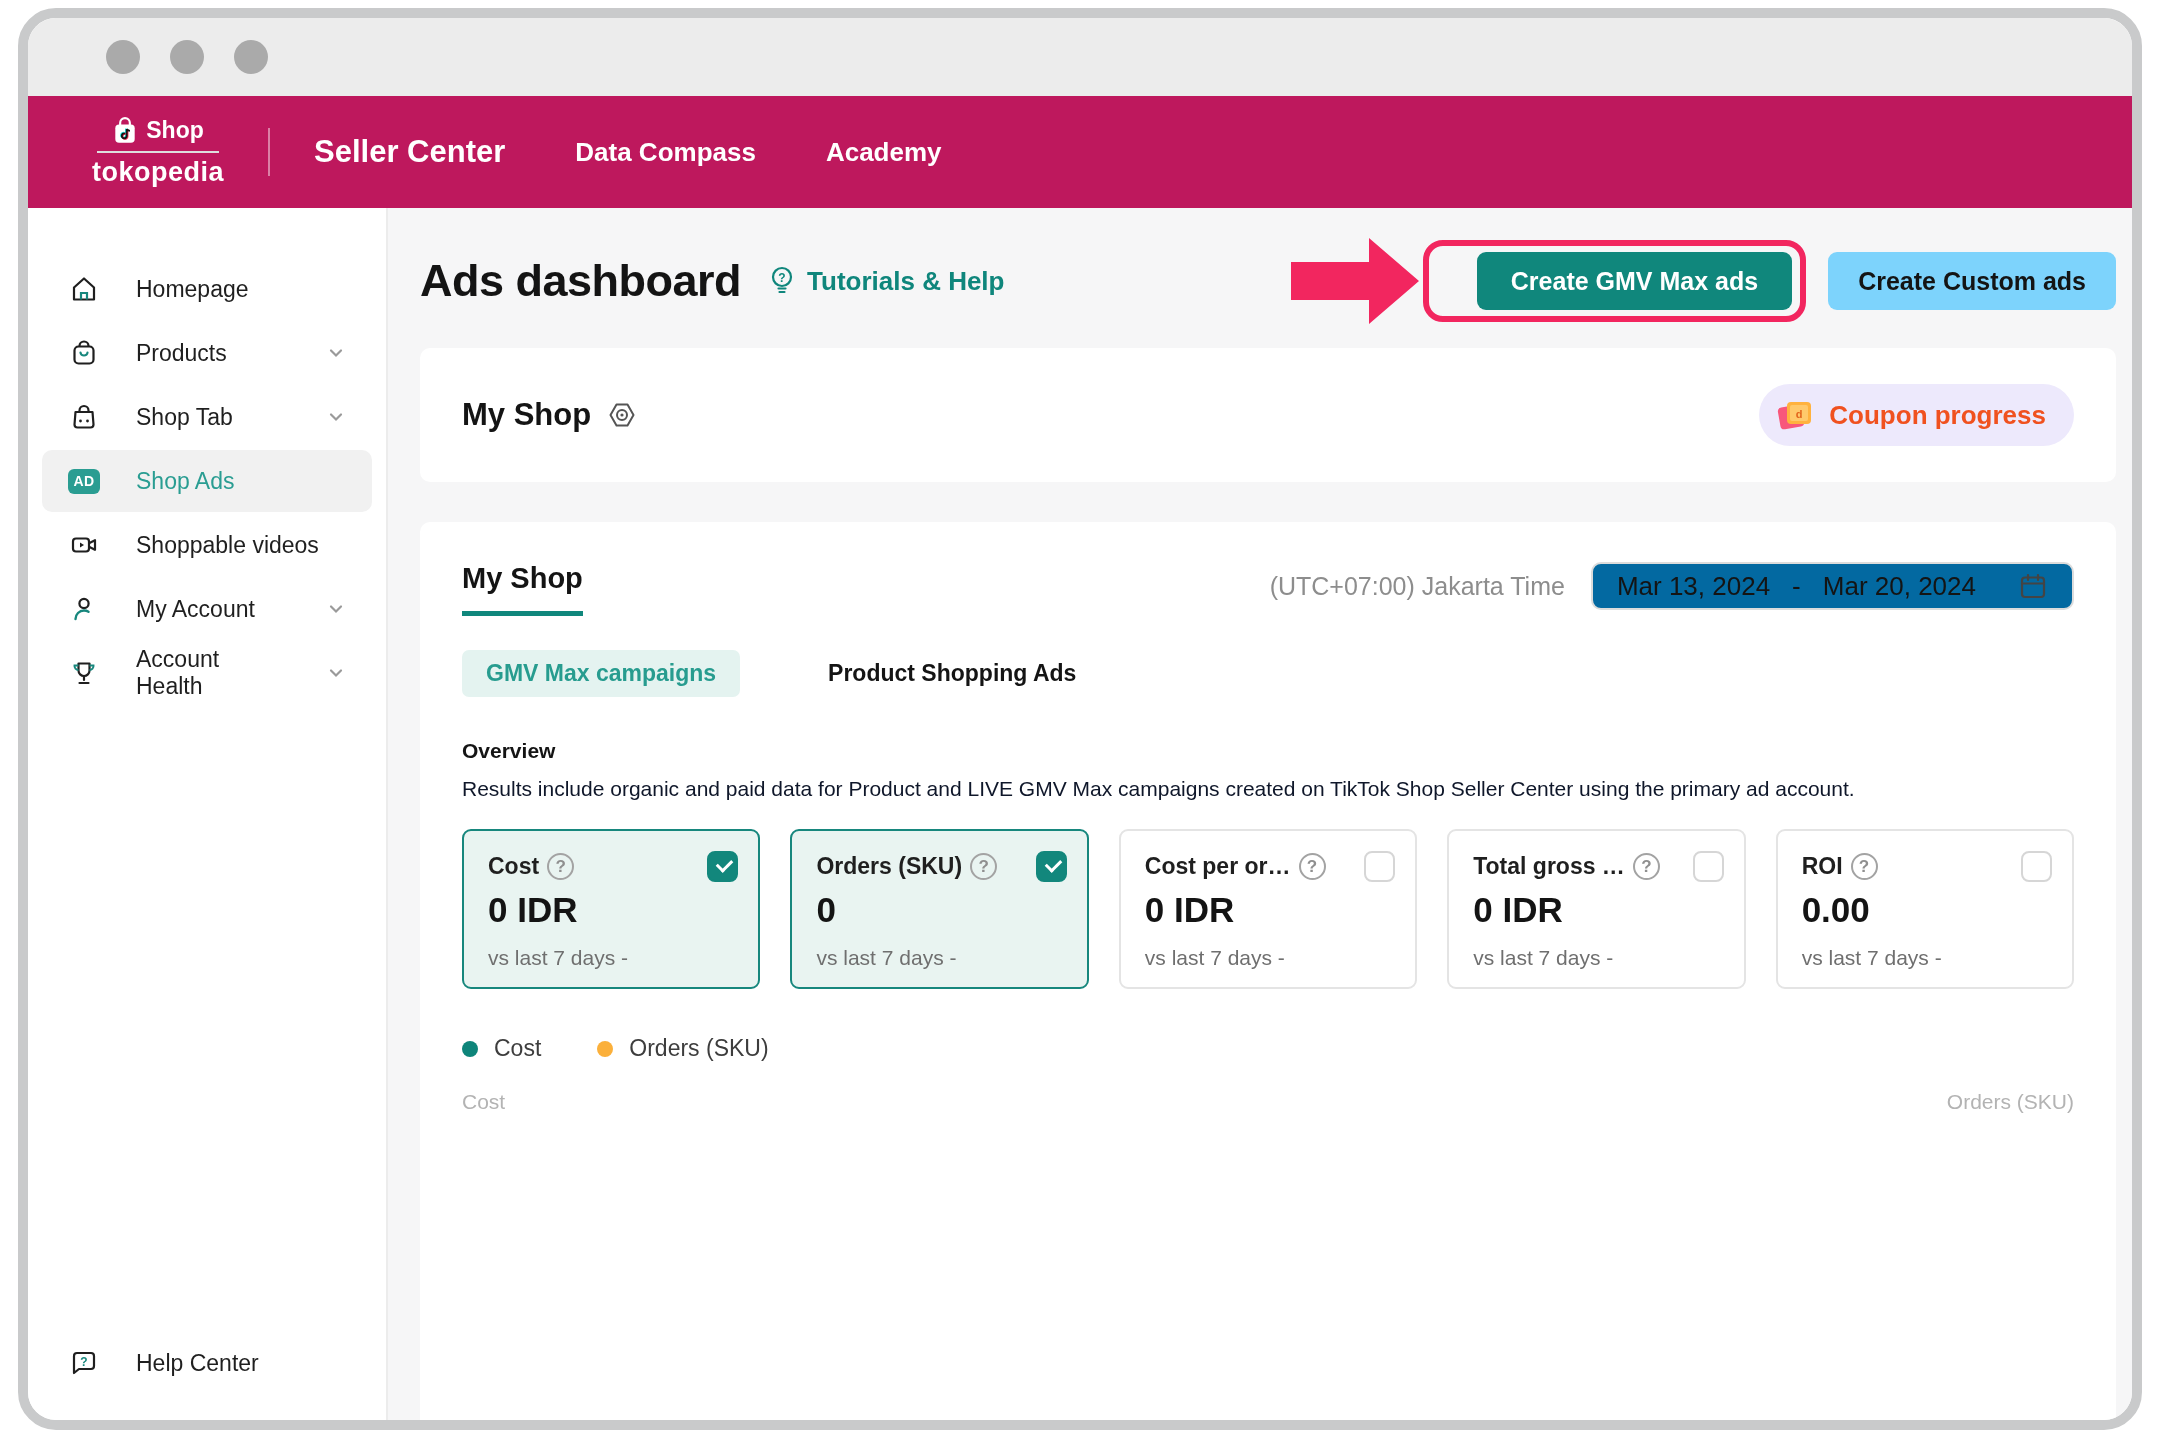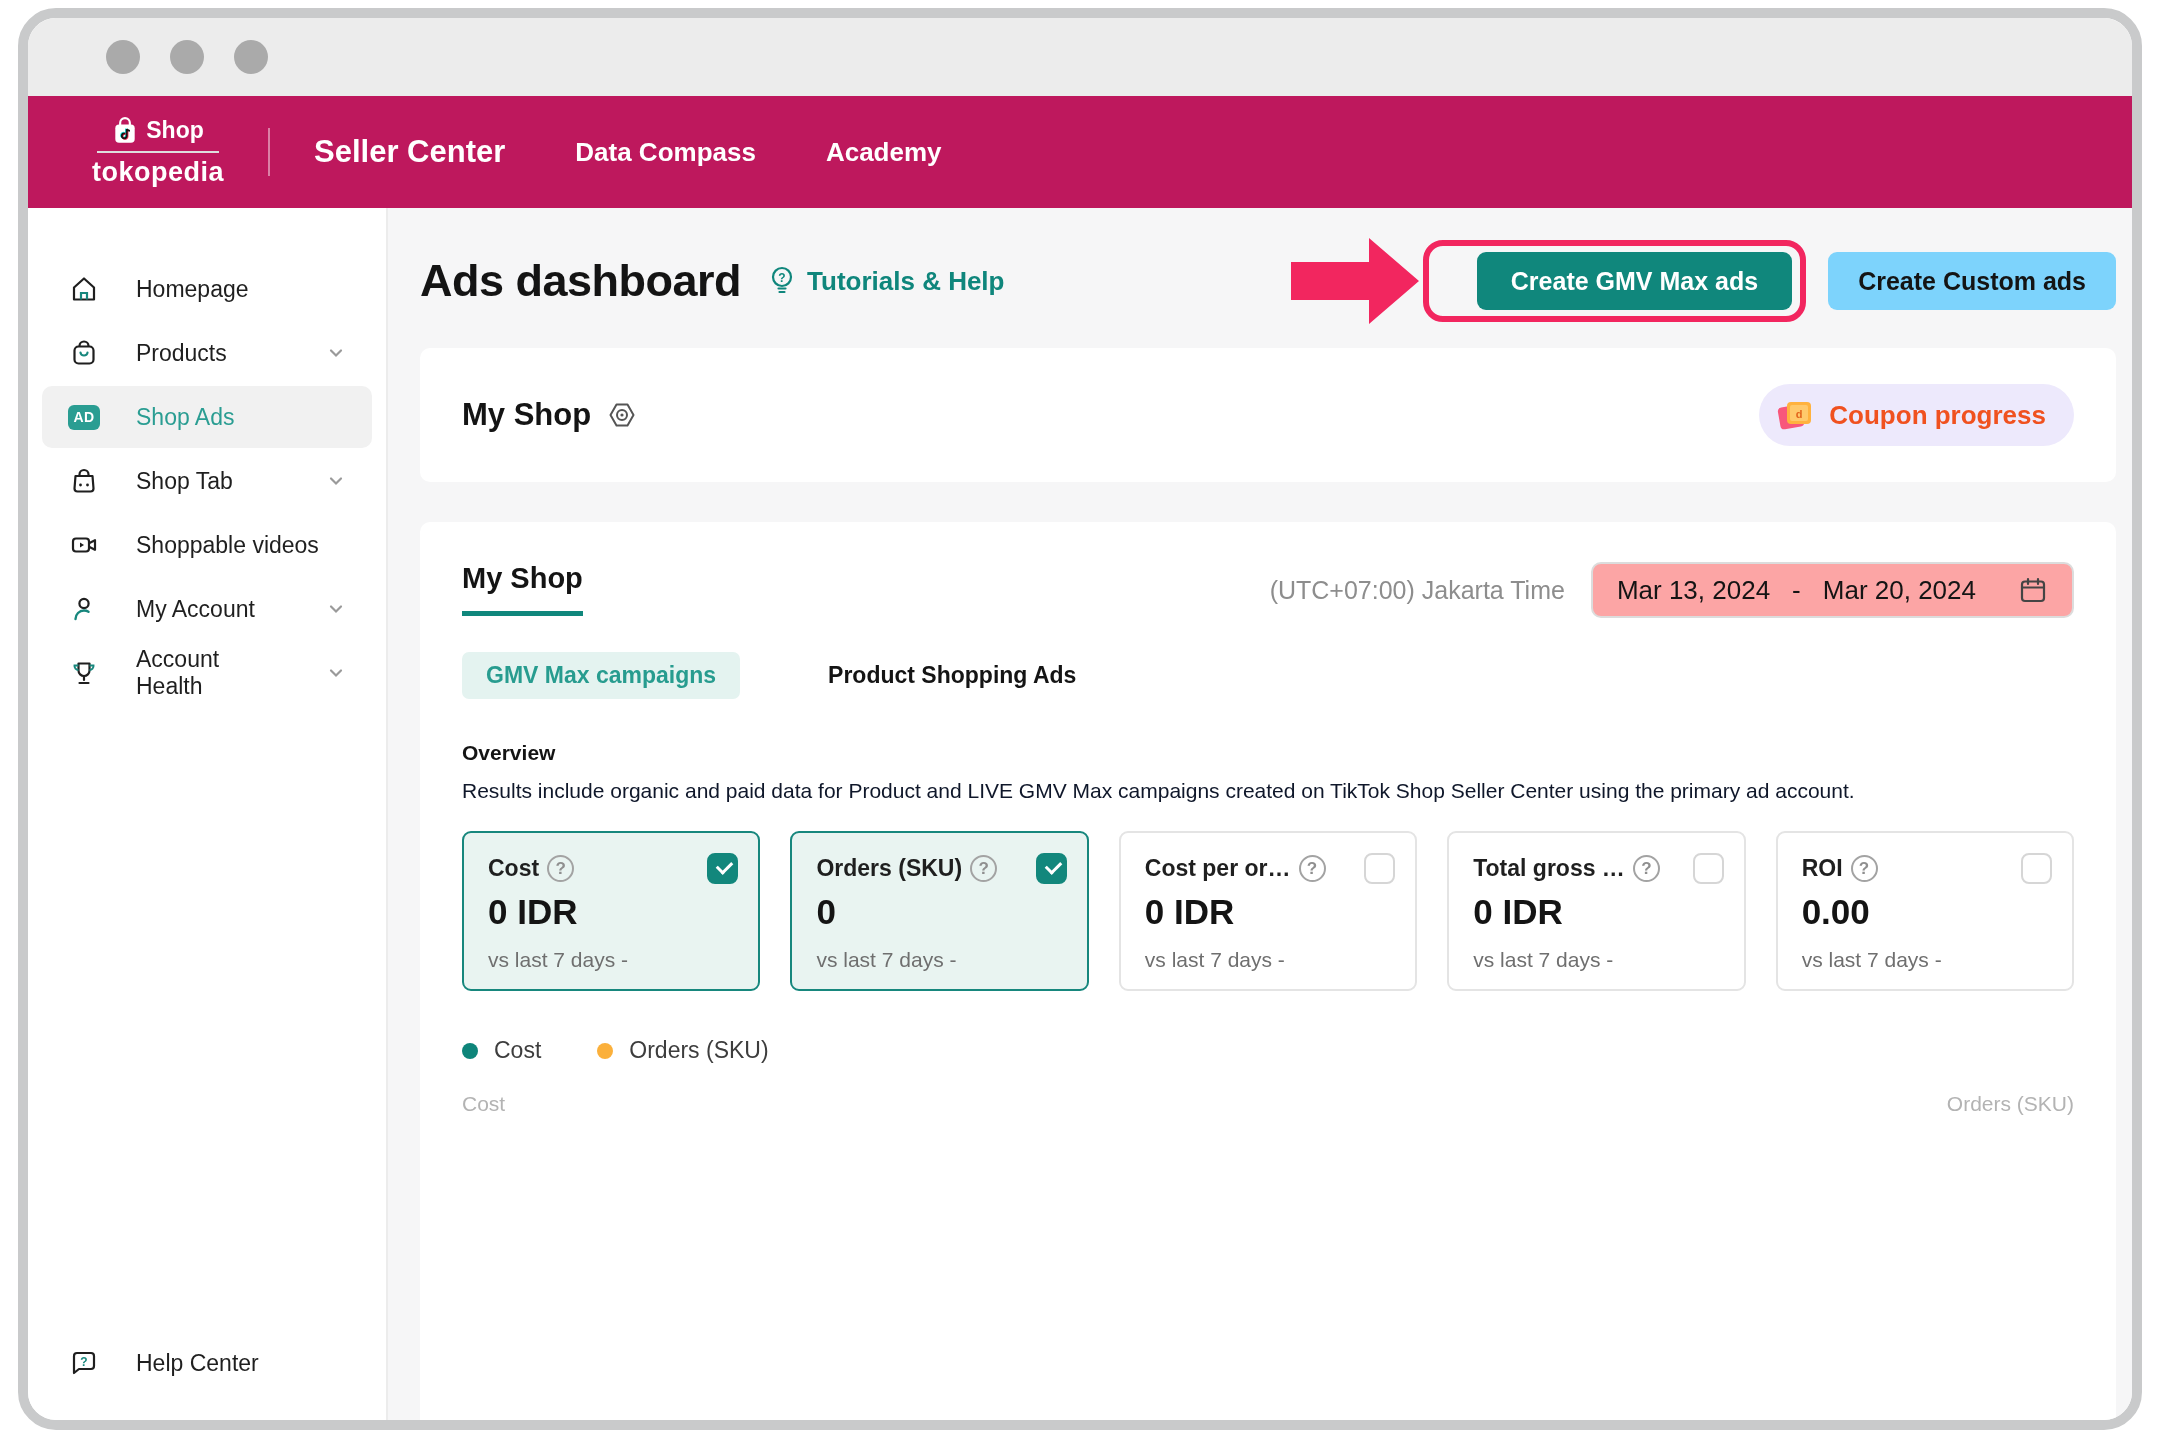--- a/index.html
+++ b/index.html
@@ -50,21 +50,21 @@
   .shop-bar-title { font-size:31px; font-weight:700; color:#141414; }
   .coupon-pill { display:flex; align-items:center; gap:14px; background:#ede9fc; border-radius:999px; padding:12px 28px 12px 16px; }
   .coupon-pill span { color:#f0511f; font-size:26px; font-weight:600; }
 
   
   .panel { margin-top:40px; background:#fff; border-radius:10px; padding:40px 42px 0; flex:none; height:1000px; }
   .panel-head { display:flex; align-items:flex-start; }
   .panel-tab { font-size:29px; font-weight:600; color:#141414; padding-bottom:16px; border-bottom:5px solid #10877c; }
   .panel-head-right { margin-left:auto; display:flex; align-items:center; }
   .tz { color:#8d8d8d; font-size:25px; }
-  .date-box { margin-left:26px; border:2px solid #dcdcdc; border-radius:10px; height:56px; display:flex; align-items:center; padding:0 24px; gap:14px; background:#fca5a5; }
+  .date-box { margin-left:26px; border:2px solid #dcdcdc; border-radius:10px; height:48px; display:flex; align-items:center; padding:0 24px; gap:14px; background:#0369a1; }
   .date-box .d { font-size:26px; color:#141414; }
   .date-box .sep { font-size:26px; color:#141414; margin:0 8px; }
   .date-box .cal { margin-left:28px; display:flex; }
 
   .pill-row { display:flex; align-items:center; margin-top:34px; gap:88px; }
   .pill-active { background:#e4f3f0; color:#279c8f; font-size:23px; font-weight:600; padding:10px 24px; border-radius:7px; }
   .pill-plain { color:#141414; font-size:23px; font-weight:700; }
 
   .overview-title { margin-top:42px; font-size:21px; font-weight:700; color:#141414; }
   .overview-desc { margin-top:14px; font-size:21px; color:#0f172a; }
@@ -148,42 +148,42 @@
             </svg>
         </span>
         <span>Products</span>
         <span class="chev">
           <svg width="20" height="20" viewBox="0 0 20 20">
               <path d="M5 7.5 l5 5 5 -5" stroke="#9a9a9a" stroke-width="2.2" fill="none" stroke-linecap="round"></path>
             </svg>
         </span>
       </div>
 
-      <div class="side-item active">
-        <span class="s-icon">
-          <span class="ad-badge">AD</span>
-        </span>
-        <span>Shop Ads</span>
-      </div>
-
       <div class="side-item">
         <span class="s-icon">
           <svg width="30" height="30" viewBox="0 0 30 30">
               <path d="M10.5 10 V8.5 a4.5 4.5 0 0 1 9 0 V10" stroke="#1f1f1f" stroke-width="2.2" fill="none"></path>
               <path d="M6.5 10 h17 l1 12.5 a3 3 0 0 1 -3 3 h-13 a3 3 0 0 1 -3 -3 Z" stroke="#1f1f1f" stroke-width="2.2" fill="none" stroke-linejoin="round"></path>
               <circle cx="11.5" cy="19" r="1.4" fill="#1f1f1f"></circle>
               <circle cx="18.5" cy="19" r="1.4" fill="#1f1f1f"></circle>
             </svg>
         </span>
         <span>Shop Tab</span>
         <span class="chev">
           <svg width="20" height="20" viewBox="0 0 20 20">
               <path d="M5 7.5 l5 5 5 -5" stroke="#9a9a9a" stroke-width="2.2" fill="none" stroke-linecap="round"></path>
             </svg>
         </span>
+      </div>
+
+      <div class="side-item active">
+        <span class="s-icon">
+          <span class="ad-badge">AD</span>
+        </span>
+        <span>Shop Ads</span>
       </div>
 
       <div class="side-item">
         <span class="s-icon">
           <svg width="30" height="30" viewBox="0 0 30 30">
               <rect x="4" y="8.5" width="16" height="13" rx="3" stroke="#1f1f1f" stroke-width="2.2" fill="none"></rect>
               <path d="M11 12.5 l4 2.5 -4 2.5 Z" fill="#1f1f1f"></path>
               <path d="M20.5 13 l5.5 -2.8 v9.6 l-5.5 -2.8" stroke="#1f1f1f" stroke-width="2.2" fill="none" stroke-linejoin="round"></path>
             </svg>
         </span>

